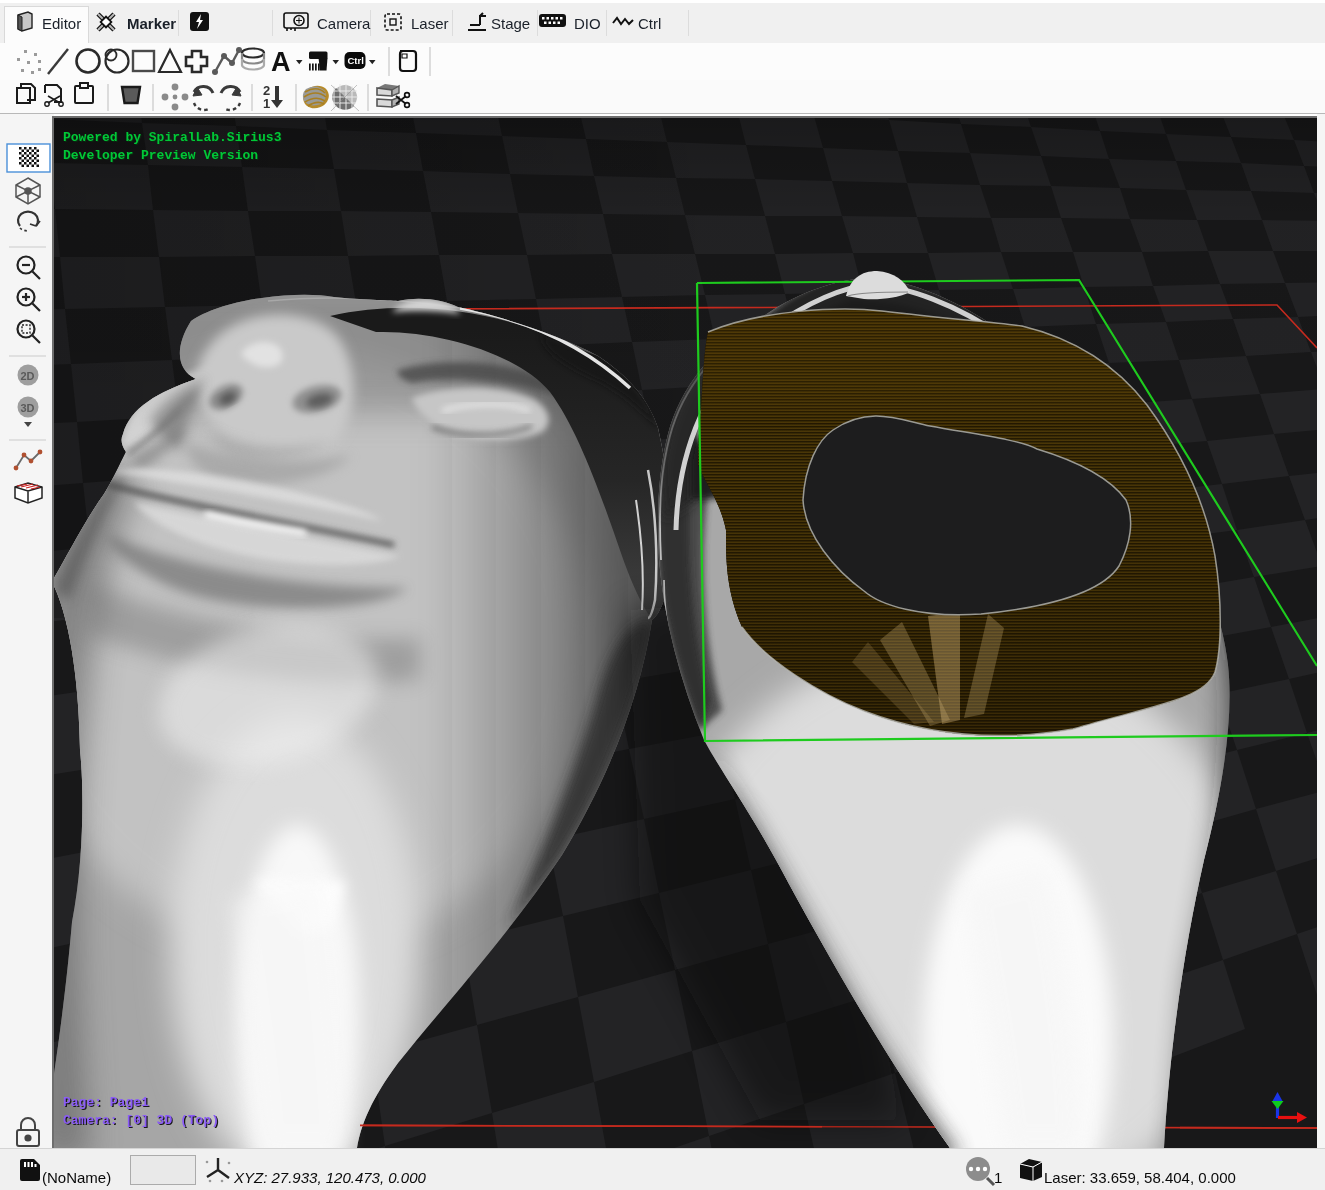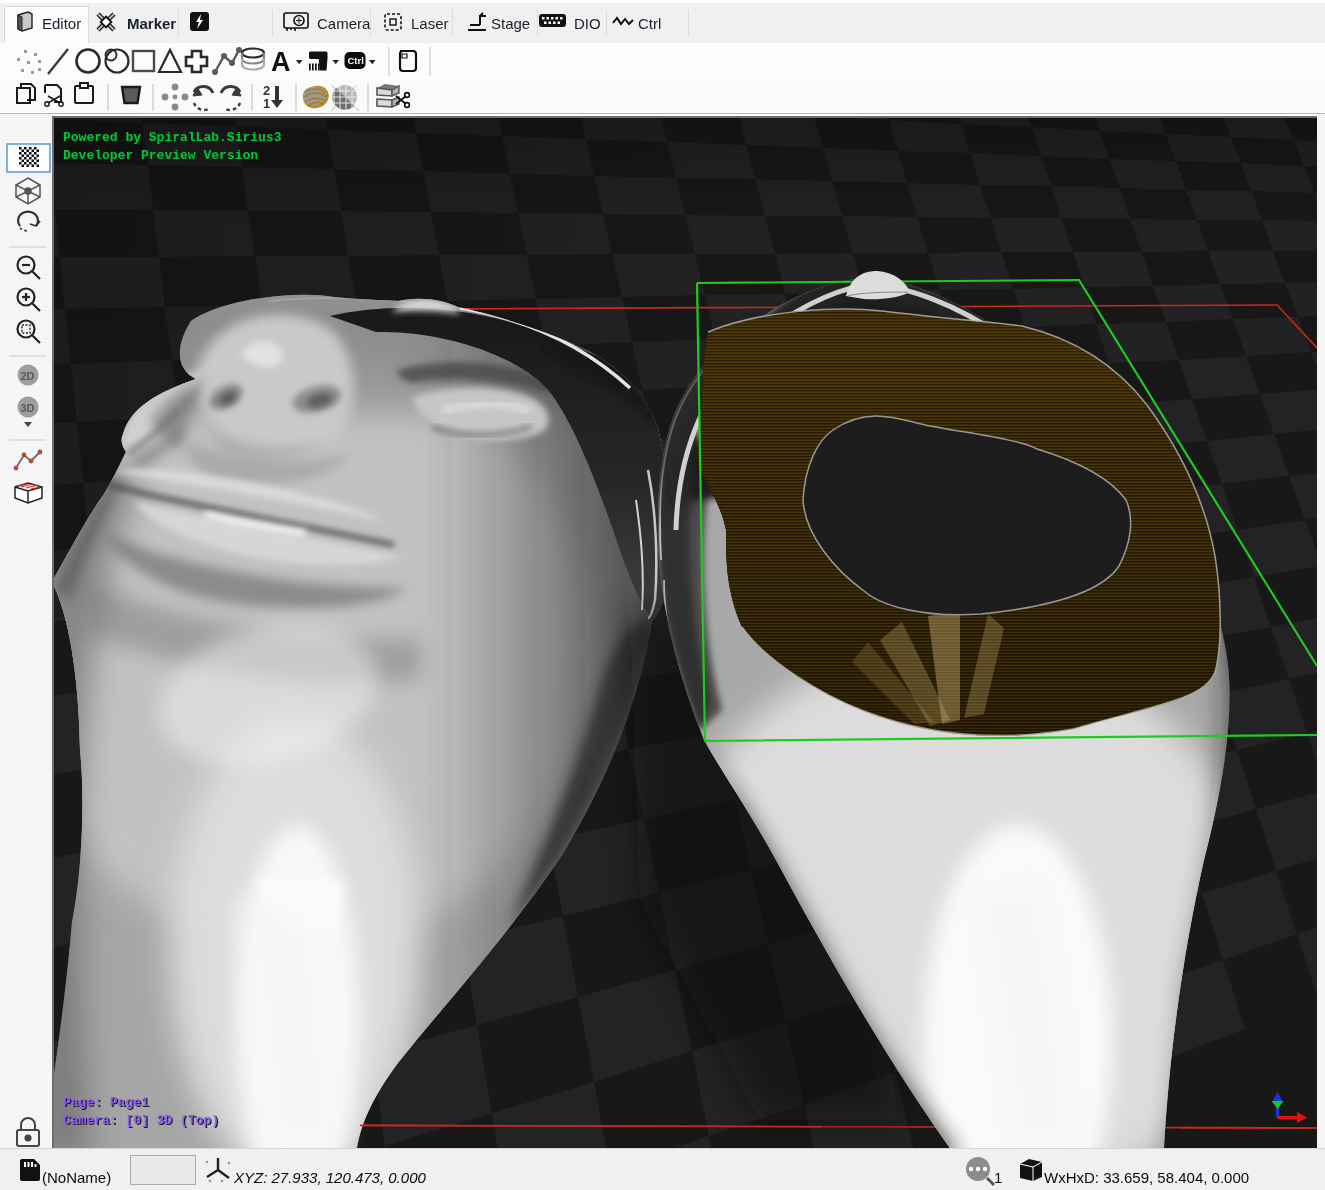--- a/index.html
+++ b/index.html
@@ -776,21 +776,21 @@
     <div class="ovtext gray" style="left:9px;top:976px;">Page: Page1
 Camera: [0] 3D (Top)</div>
   </div>
   <div id="vpborder"></div>
   <div id="rightstrip"></div>
   <div id="statusbar">
     <span class="txt" style="left:42px;">(NoName)</span>
     <div id="sb-input"></div>
     <span class="txt" style="left:234px;font-style:italic;">XYZ: 27.933, 120.473, 0.000</span>
     <span class="txt" style="left:994px;">1</span>
-    <span class="txt" style="left:1044px;">WxHxD: 33.659, 58.404, 0.000</span>
+    <span class="txt" style="left:1044px;">Laser: 33.659, 58.404, 0.000</span>
   </div>
   <svg id="sbsvg" width="1325" height="42" style="position:absolute;left:0;top:1148px;" fill="none">
     <g transform="translate(0,-1148)">
 
   <g>
     <path d="M 22,1159 h12 l6,6 v14 a2,2 0 0 1 -2,2 h-16 a2,2 0 0 1 -2,-2 v-18 a2,2 0 0 1 2,-2 Z" fill="#111"></path>
     <g fill="#fff">
             <rect x="24" y="1162" width="2" height="5"></rect>
             <rect x="27.5" y="1162" width="2" height="5"></rect>
             <rect x="31" y="1162" width="2" height="5"></rect>

